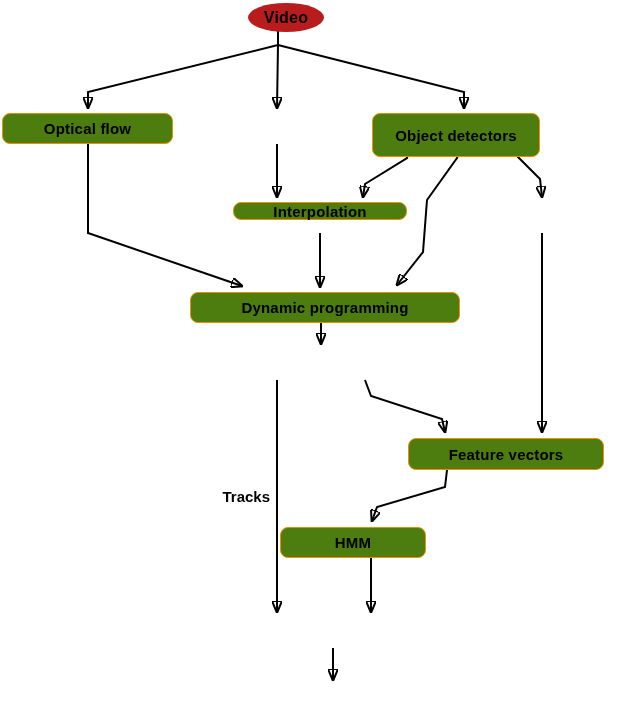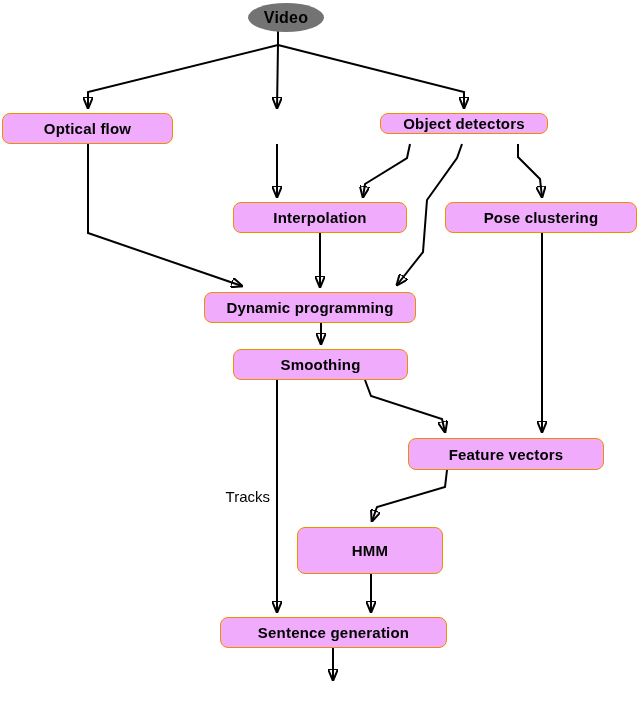--- a/index.html
+++ b/index.html
@@ -4,29 +4,29 @@
 <style>
   html,body{margin:0;padding:0;background:#fff;}
   .diagram{
     position:relative;width:640px;height:720px;background:#ffffff;
     font-family:"Liberation Sans",sans-serif;overflow:hidden;
   }
   .edges{position:absolute;left:0;top:0;width:640px;height:720px;}
   .edges path{stroke:#000;stroke-width:2;fill:none;}
   .node{
     position:absolute;display:flex;align-items:center;justify-content:center;
-    background:#f0abfc;border:1.5px solid #F08C00;border-radius:8px;
+    background:#4d7c0f;border:1.5px solid #F08C00;border-radius:8px;
     font-weight:700;font-size:15px;color:#000;box-sizing:border-box;
     white-space:nowrap;letter-spacing:0.2px;
   }
   .terminal{
-    background:#737373;border:none;border-radius:50%;font-size:16px;
+    background:#b91c1c;border:none;border-radius:50%;font-size:16px;
   }
   .edge-label{
-    position:absolute;font-weight:400;font-size:15px;color:#000;
+    position:absolute;font-weight:700;font-size:15px;color:#000;
     text-align:right;white-space:nowrap;
   }
 </style>
 </head>
 <body>
 
 <div class="diagram">
 
   <svg class="edges" width="640" height="720" viewBox="0 0 640 720" xmlns="http://www.w3.org/2000/svg">
     <defs>
@@ -57,32 +57,29 @@
     <path d="M447,470 L445,487 L377,507 L372,521" marker-end="url(#arrowhead)"></path>
     <path d="M371,558 L371,612" marker-end="url(#arrowhead)"></path>
     <path d="M333,648 L333,680" marker-end="url(#arrowhead)"></path>
   </svg>
 
   <div class="node terminal" style="left:248px;top:3px;width:76px;height:29px">Video</div>
 
   <div class="node" style="left:2px;top:113px;width:171px;height:31px">Optical flow</div>
 
 
-  <div class="node" style="left:380px;top:113px;width:168px;height:21px">Object detectors</div>
+  <div class="node" style="left:372px;top:113px;width:168px;height:44px">Object detectors</div>
 
-  <div class="node" style="left:233px;top:202px;width:174px;height:31px">Interpolation</div>
+  <div class="node" style="left:233px;top:202px;width:174px;height:18px">Interpolation</div>
 
-  <div class="node" style="left:445px;top:202px;width:192px;height:31px">Pose clustering</div>
 
-  <div class="node" style="left:204px;top:292px;width:212px;height:31px">Dynamic programming</div>
+  <div class="node" style="left:190px;top:292px;width:270px;height:31px">Dynamic programming</div>
 
-  <div class="node" style="left:233px;top:349px;width:175px;height:31px">Smoothing</div>
 
   <div class="node" style="left:408px;top:438px;width:196px;height:32px">Feature vectors</div>
 
-  <div class="node" style="left:297px;top:527px;width:146px;height:47px">HMM</div>
+  <div class="node" style="left:280px;top:527px;width:146px;height:31px">HMM</div>
 
-  <div class="node" style="left:220px;top:617px;width:227px;height:31px">Sentence generation</div>
 
 
   <div class="edge-label" style="left:198px;top:488px;width:72px">Tracks</div>
 
 </div>
 
 </body></html>

